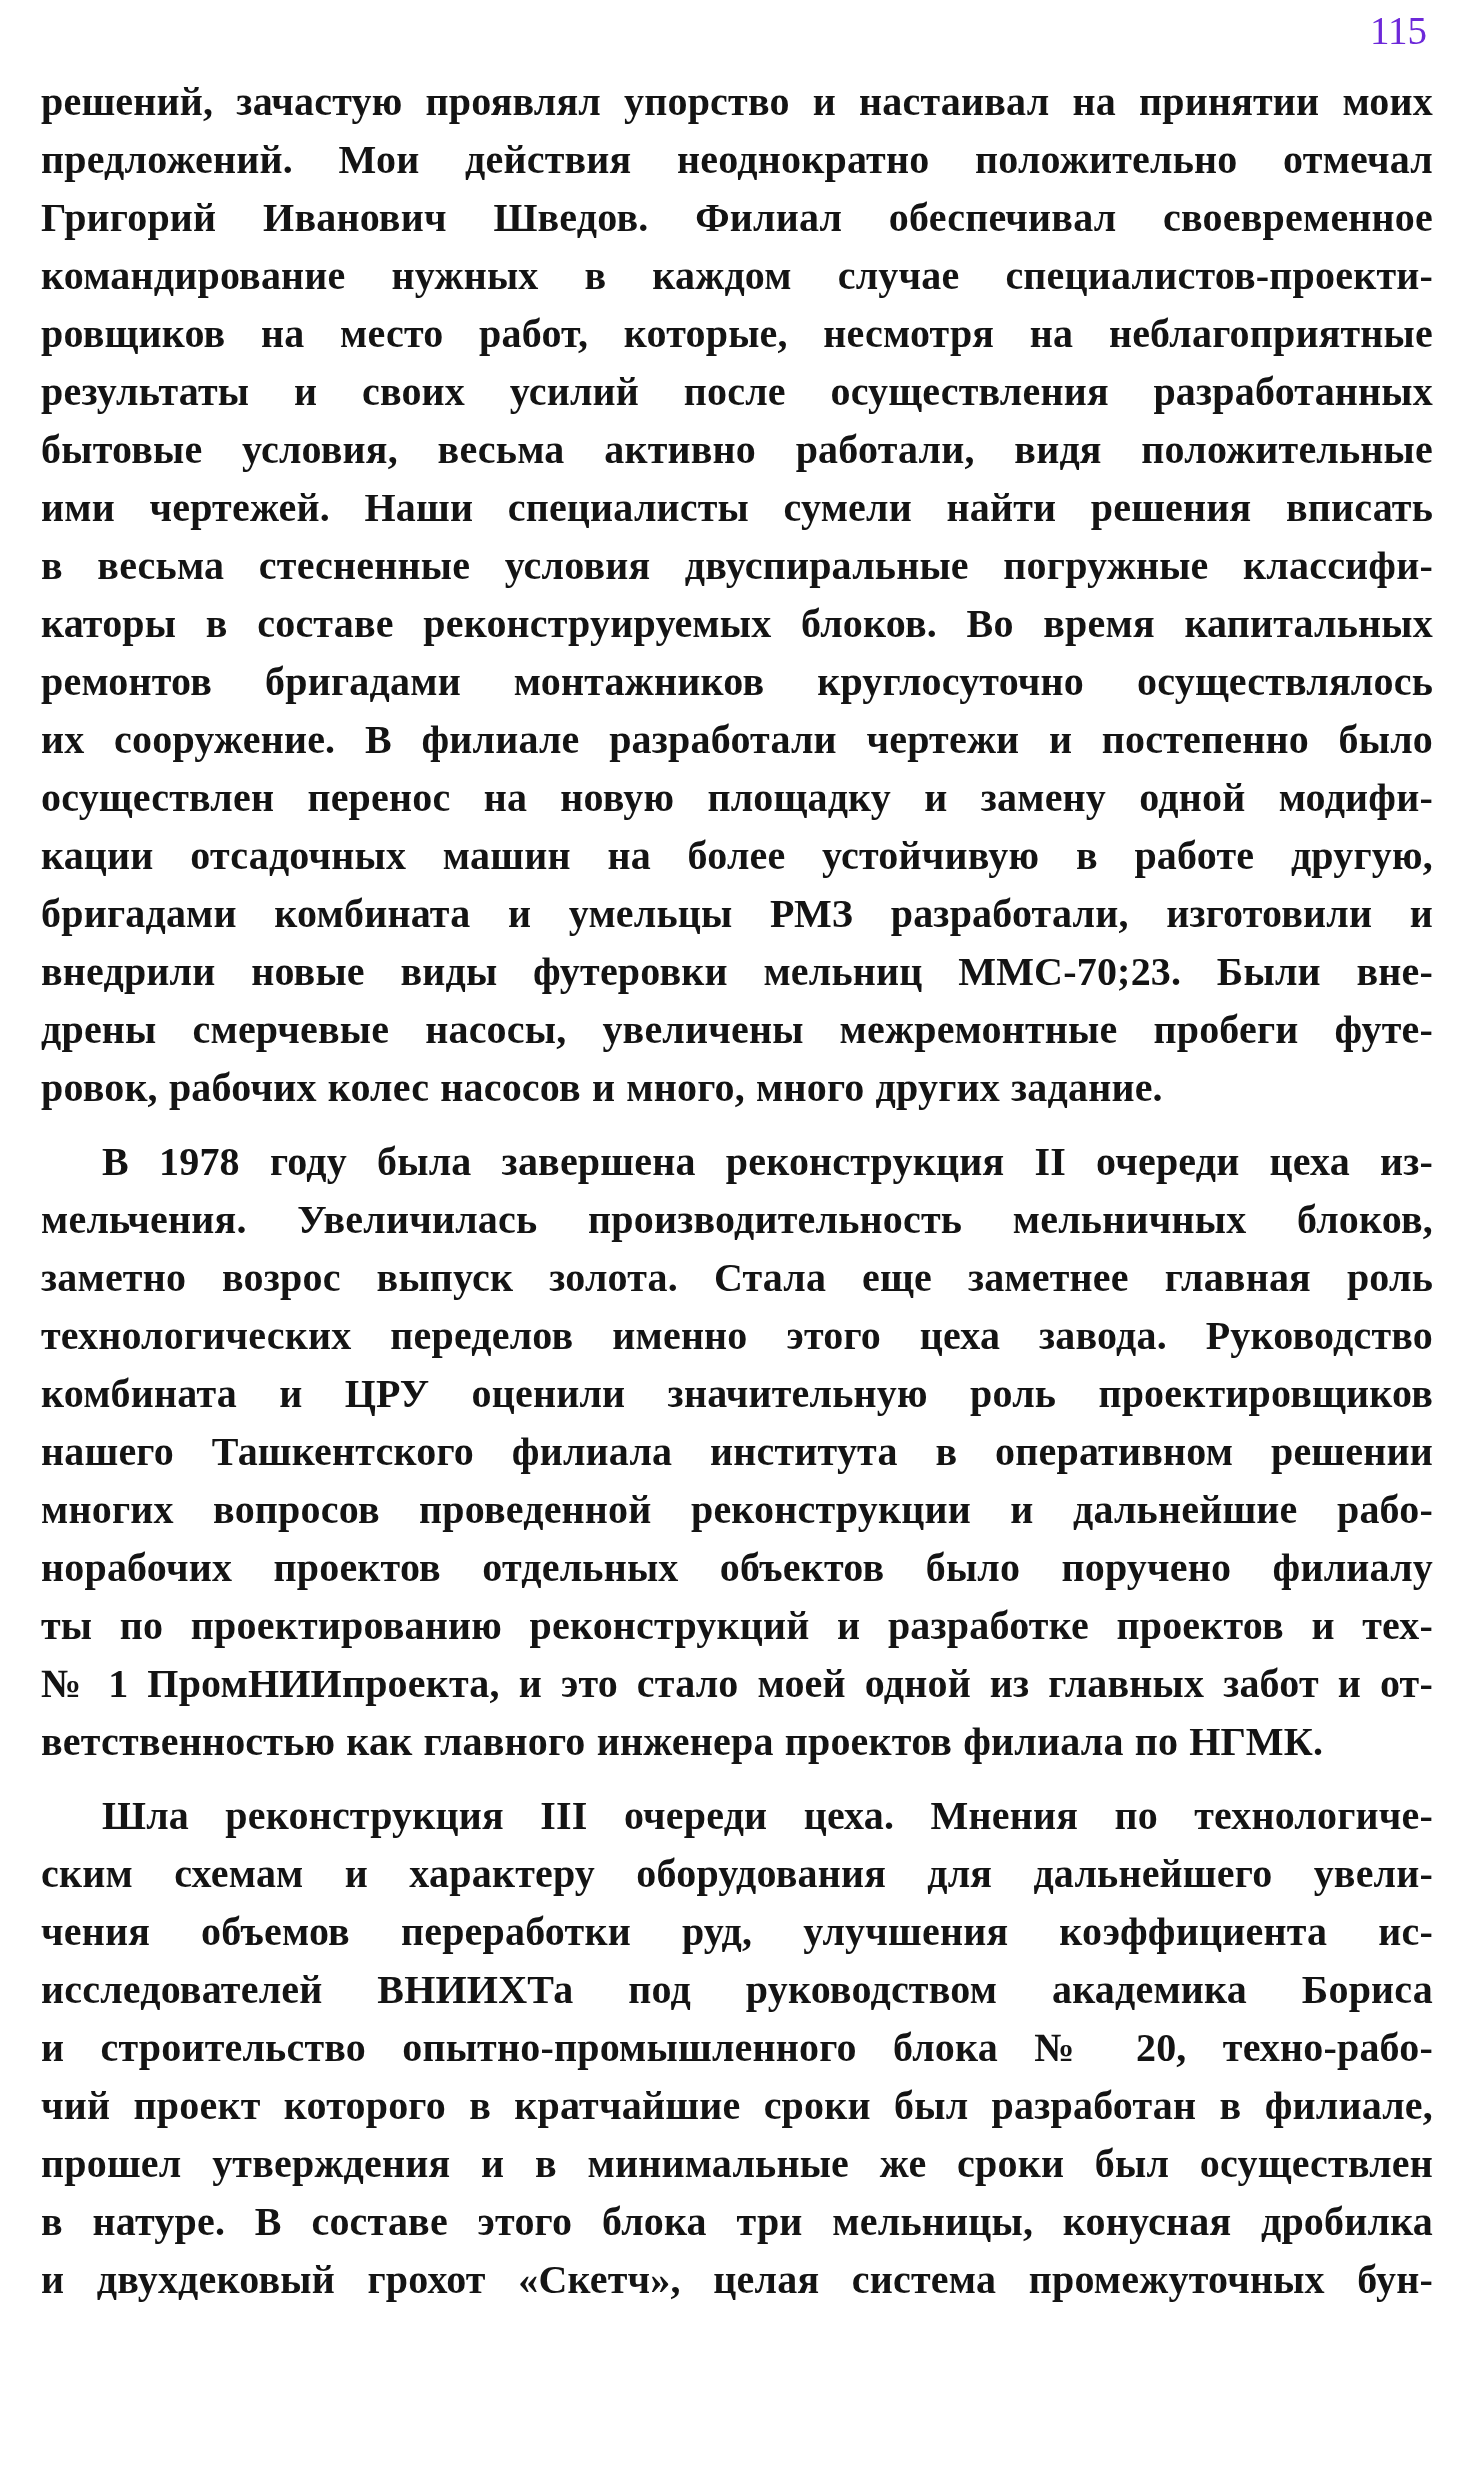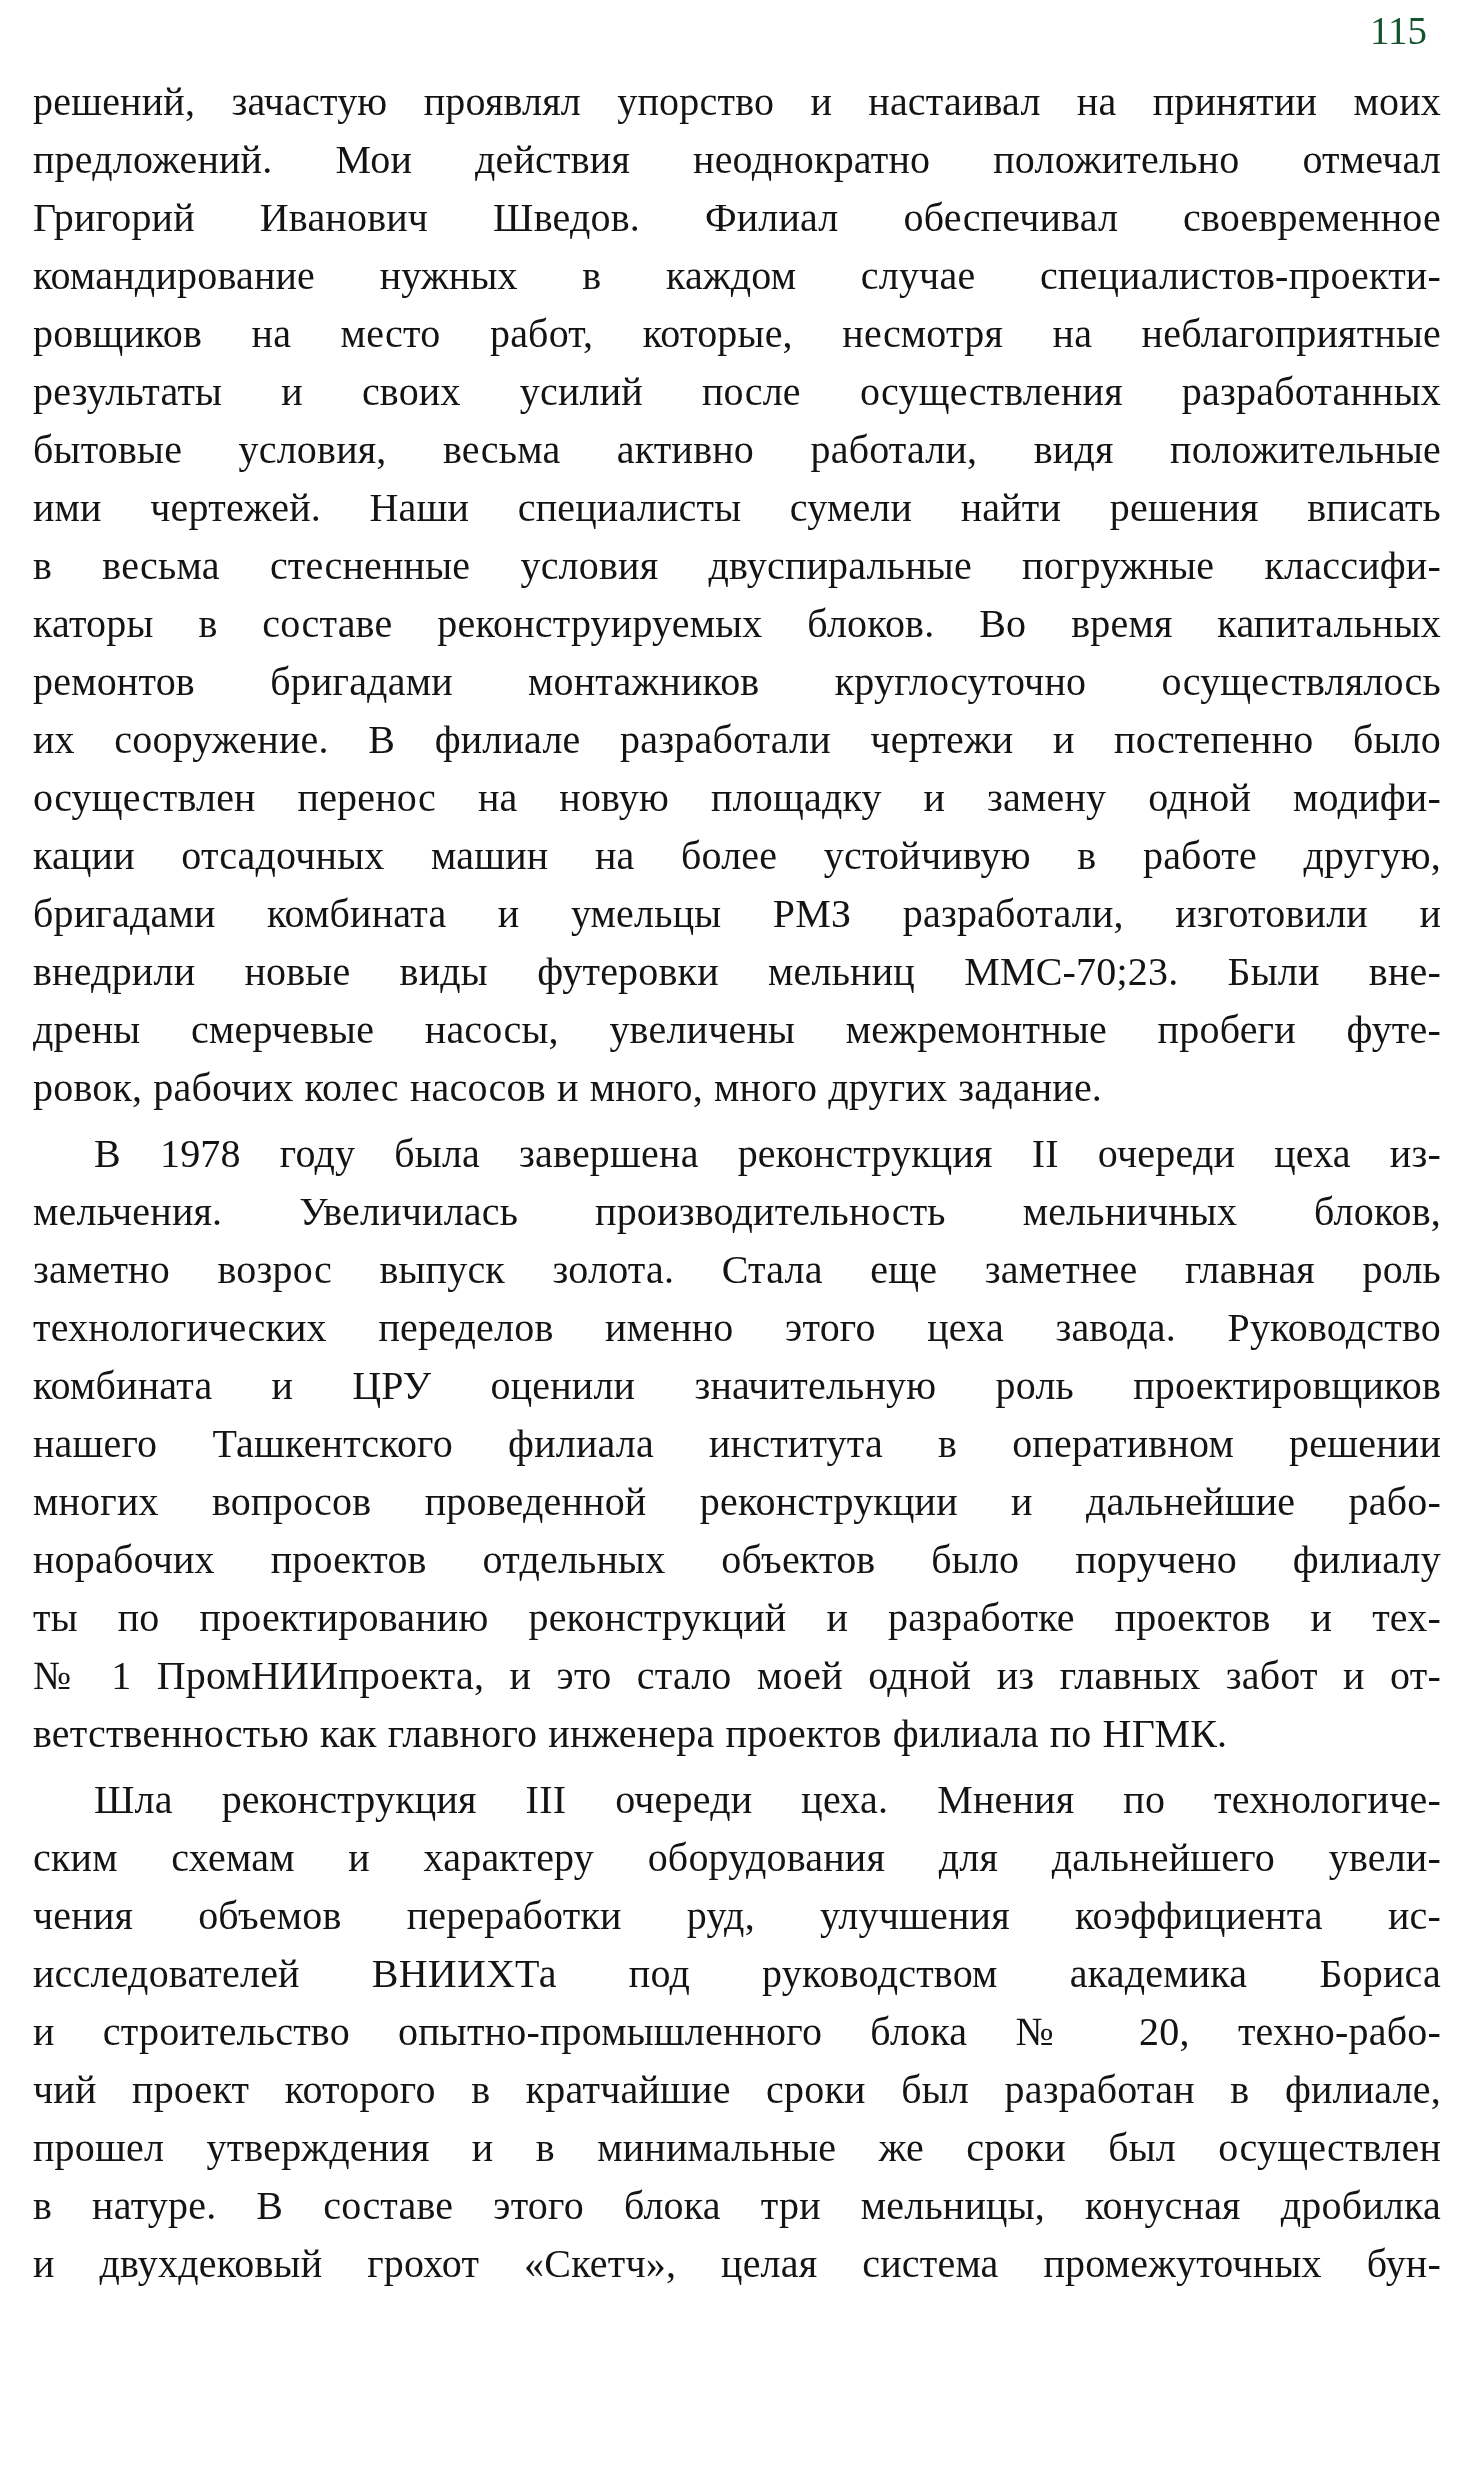--- a/index.html
+++ b/index.html
@@ -15,32 +15,33 @@
     color: #141414;
     font-family: "Liberation Serif", "DejaVu Serif", serif;
     overflow: hidden;
     box-sizing: border-box;
   }
   .page-number {
     text-align: right;
     padding: 9.2px 52px 0 0;
     font-size: 39px;
     line-height: 44px;
-    color: #14532d;
+    color: #6d28d9;
   }
   .text-block {
     margin-top: 20.3px;
     padding: 0 30px 0 25px;
     font-size: 40px;
     line-height: 58px;
     letter-spacing: 0.2px;
   }
   .para {
-    margin: 8px;
+    margin: 16px;
     padding: 0;
+    font-weight: bold;
   }
   .line {
     text-align: justify;
     text-align-last: justify;
     white-space: normal;
     word-spacing: 0.9px;
   }
   .line.lastline {
     text-align-last: left;
   }

